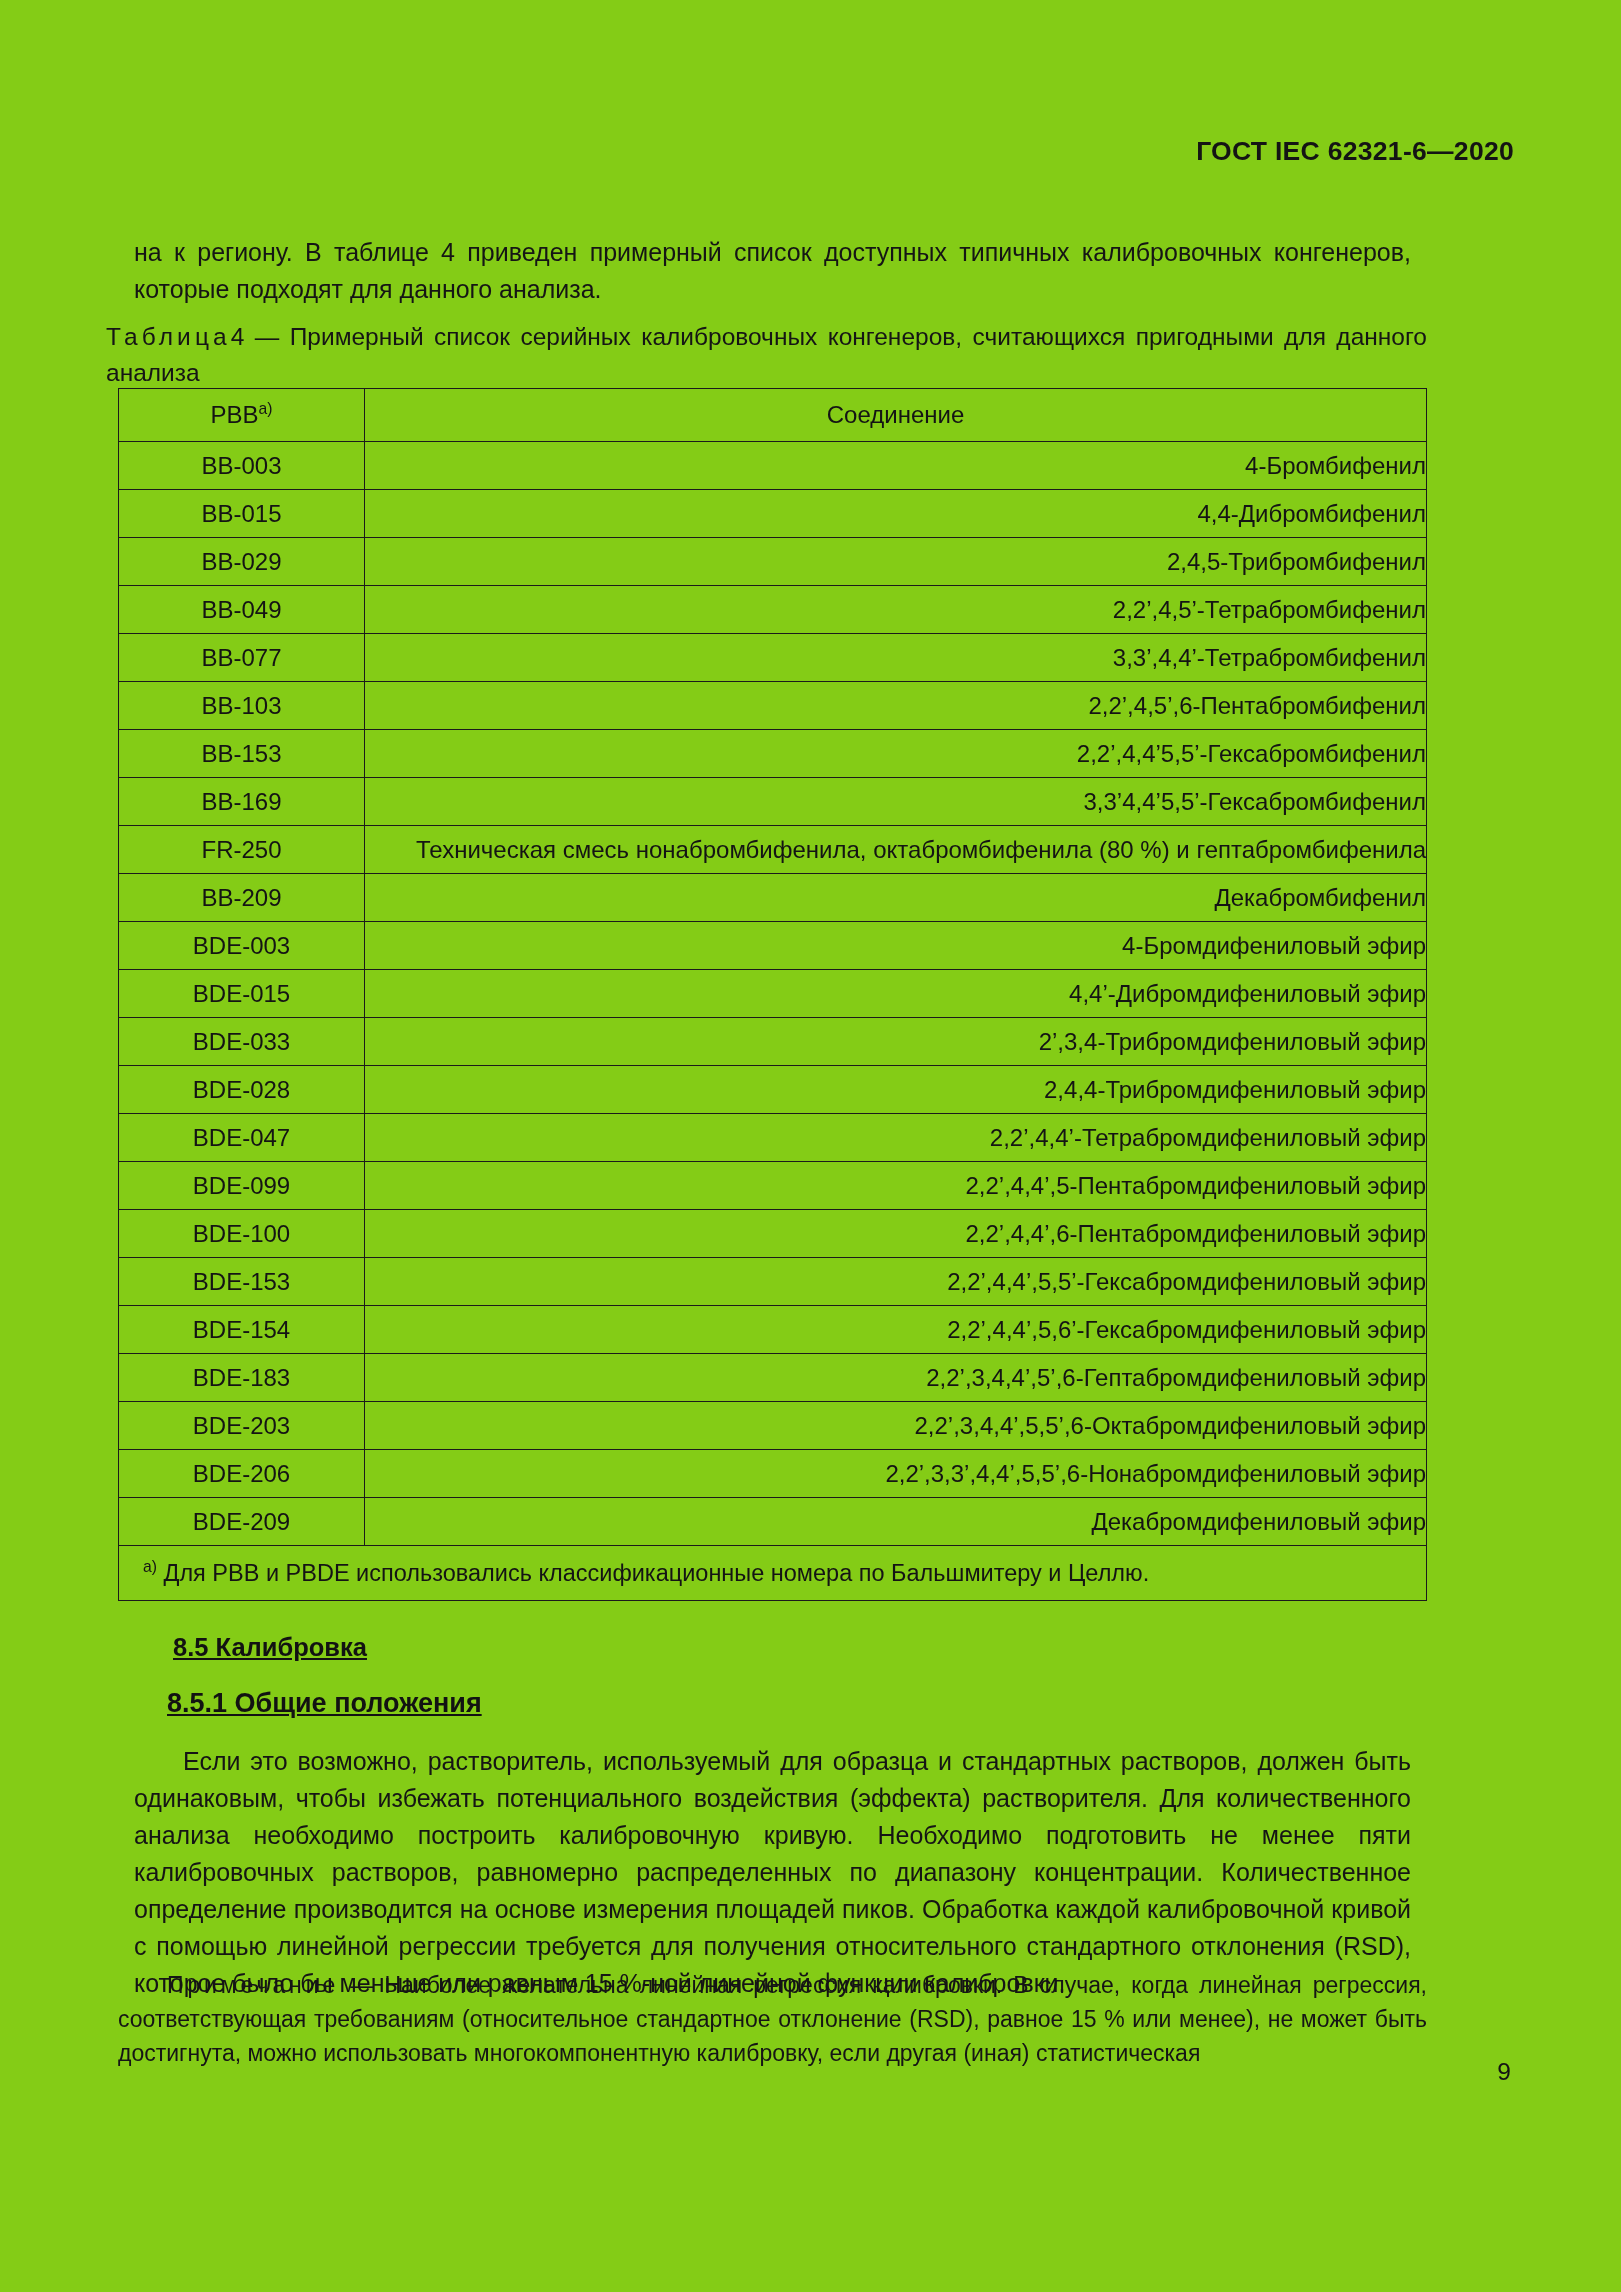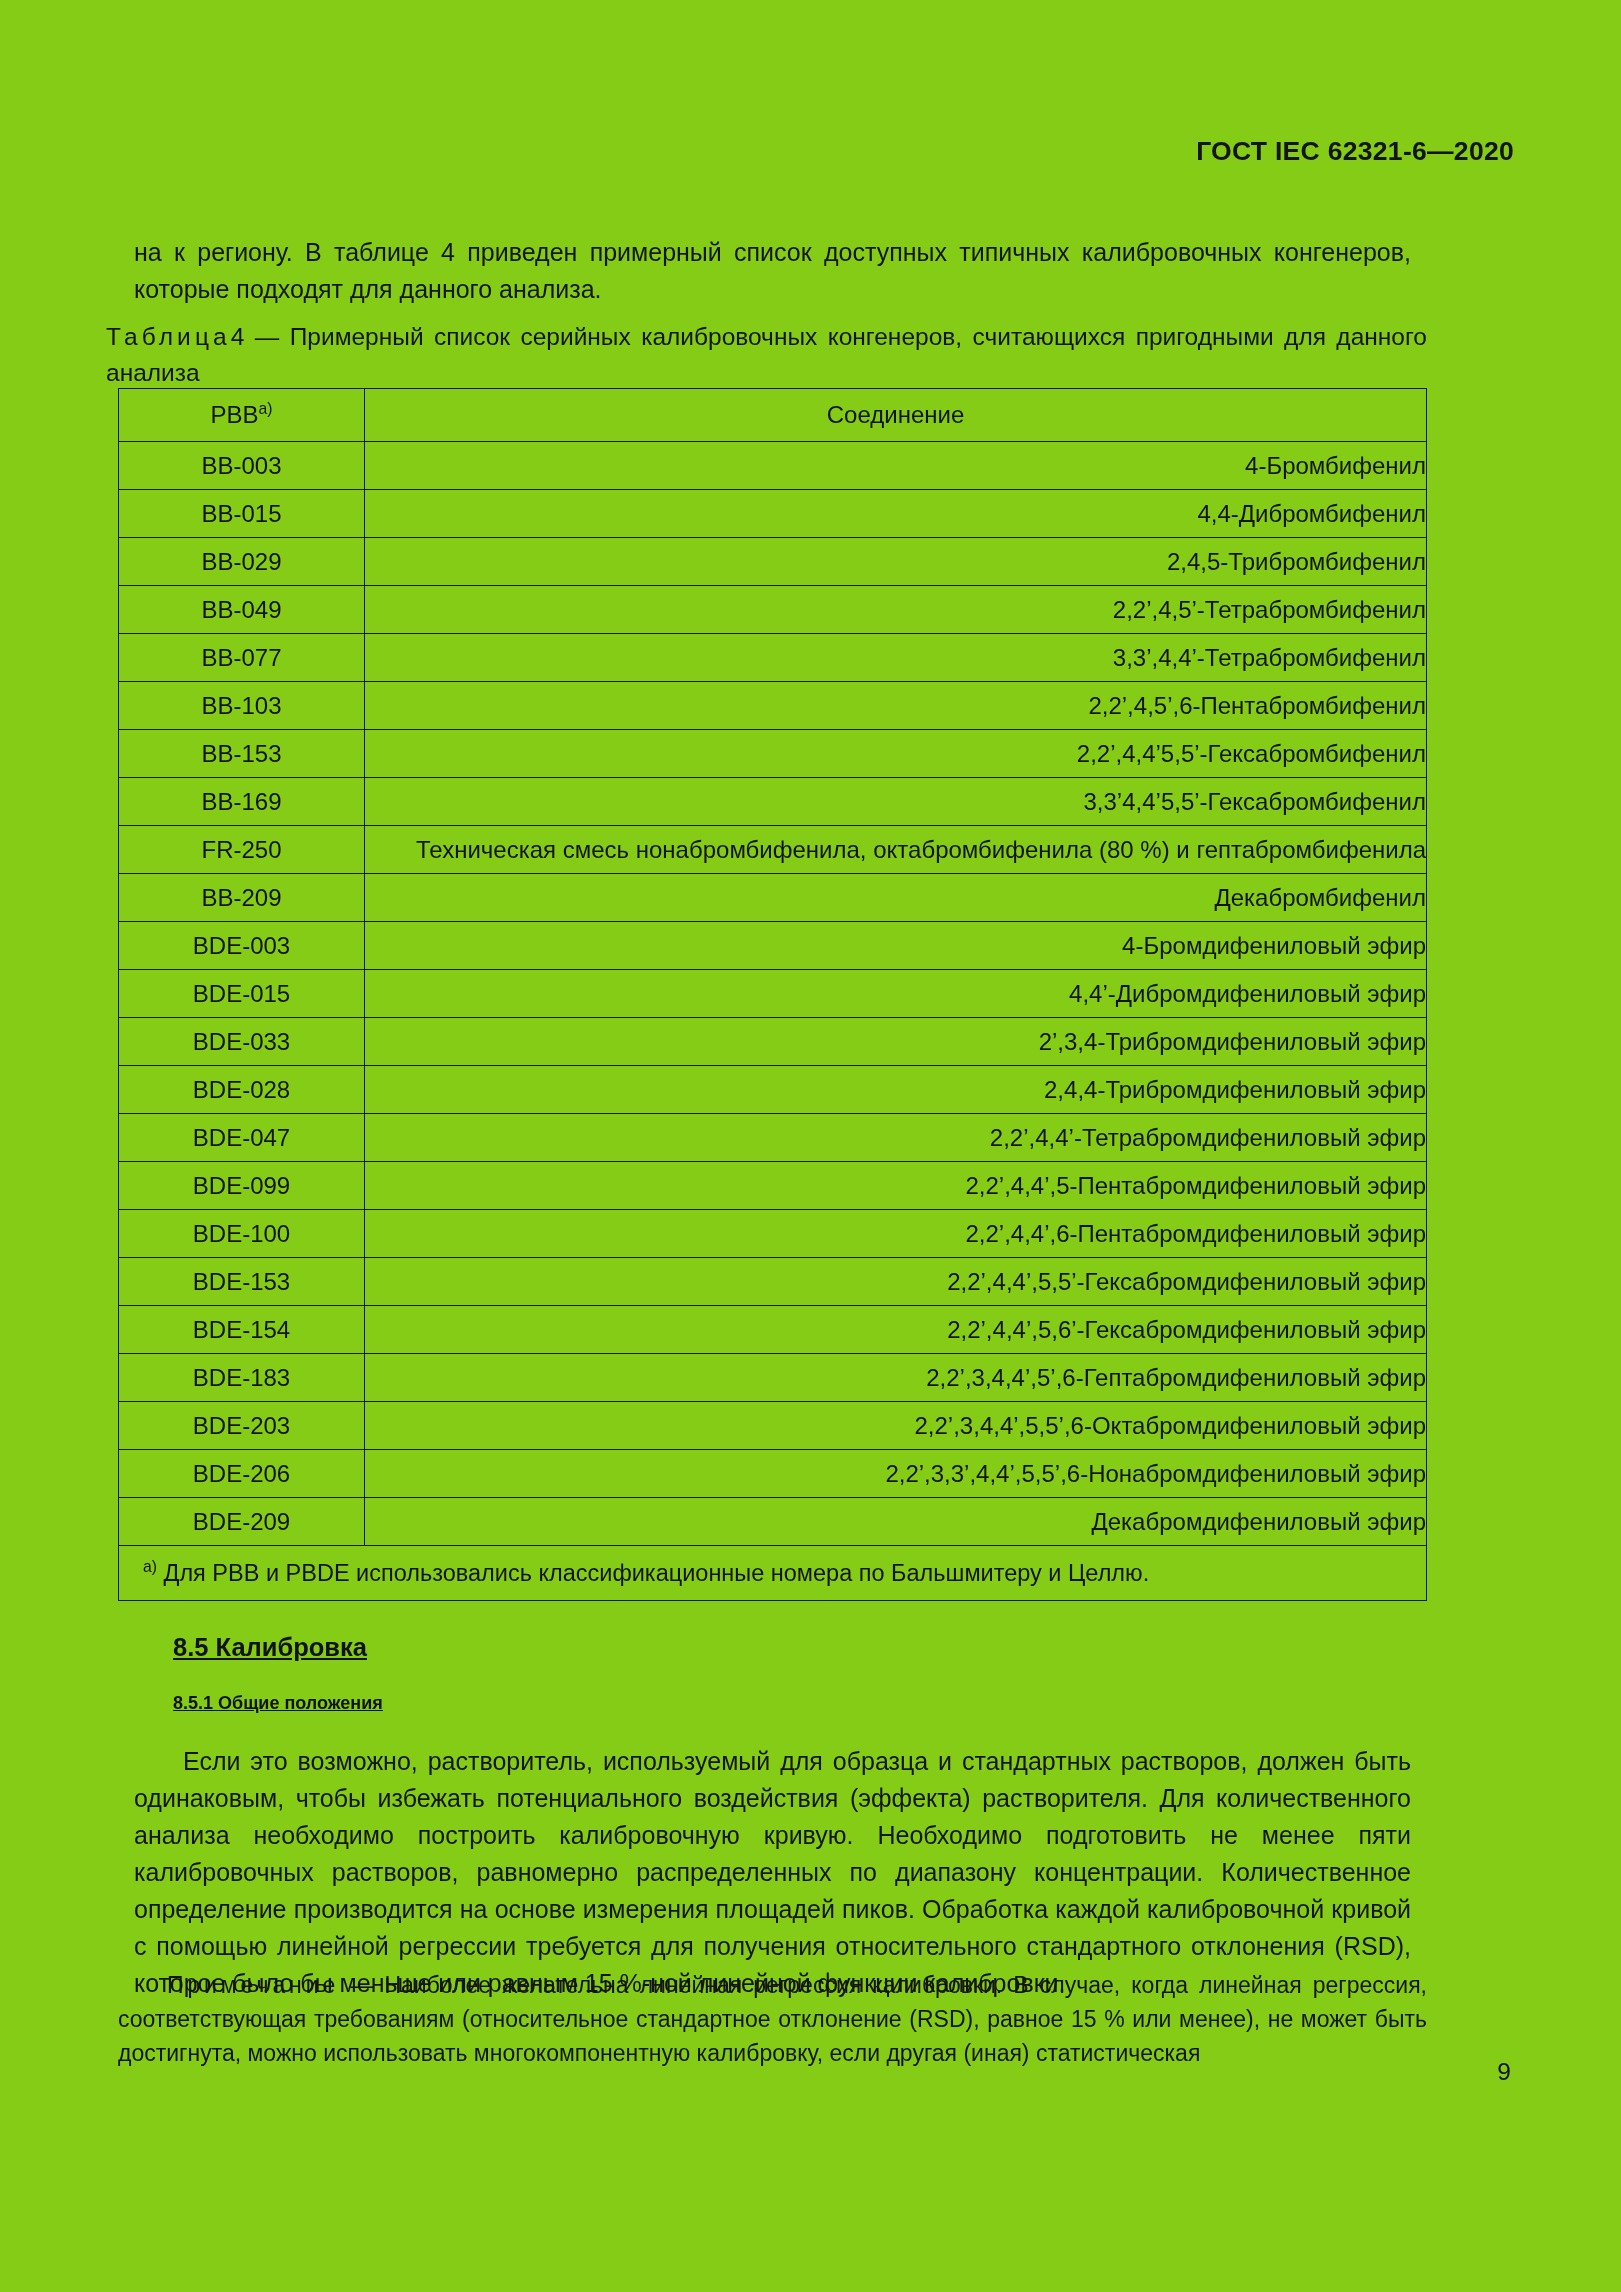--- a/index.html
+++ b/index.html
@@ -132,23 +132,23 @@
   }
   h2.sec {
     position: absolute;
     left: 173px;
     top: 1630px;
     font-size: 25.5px;
     line-height: 35px;
   }
   h3.sec {
     position: absolute;
-    left: 173px;
+    left: 167px;
     top: 1686px;
-    font-size: 18px;
+    font-size: 27px;
     line-height: 35px;
   }
 
   .main-para {
     position: absolute;
     left: 118px;
     top: 1727px;
     width: 1309px;
   }
 

